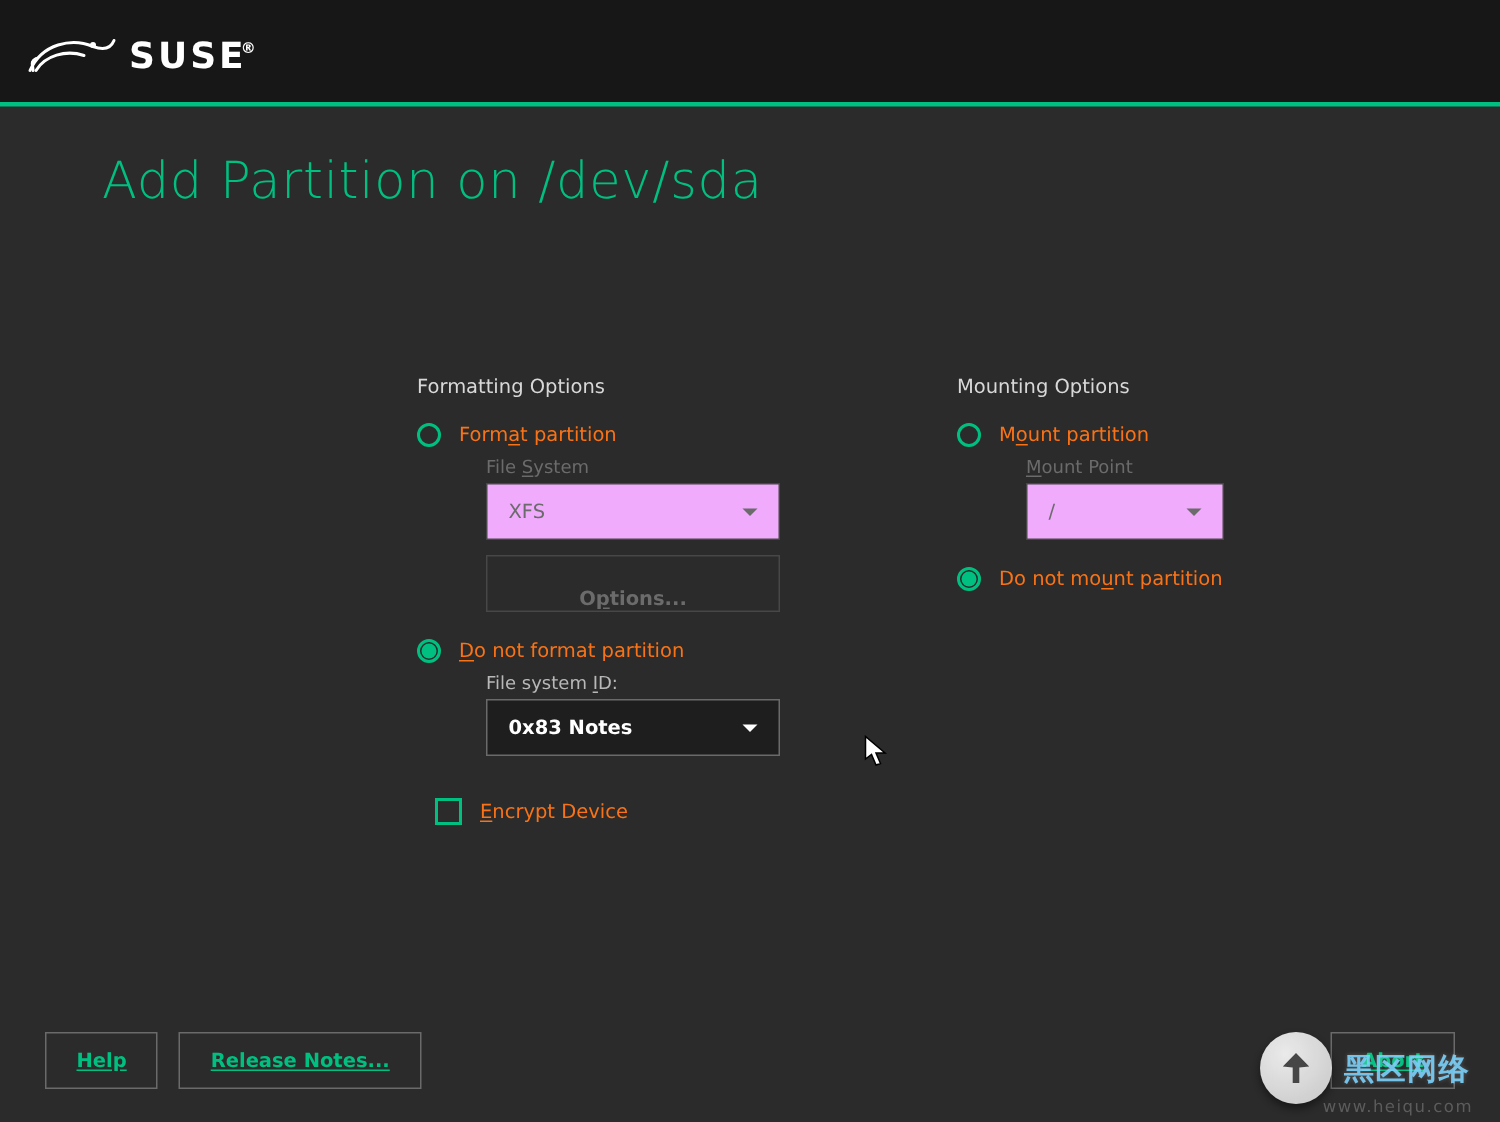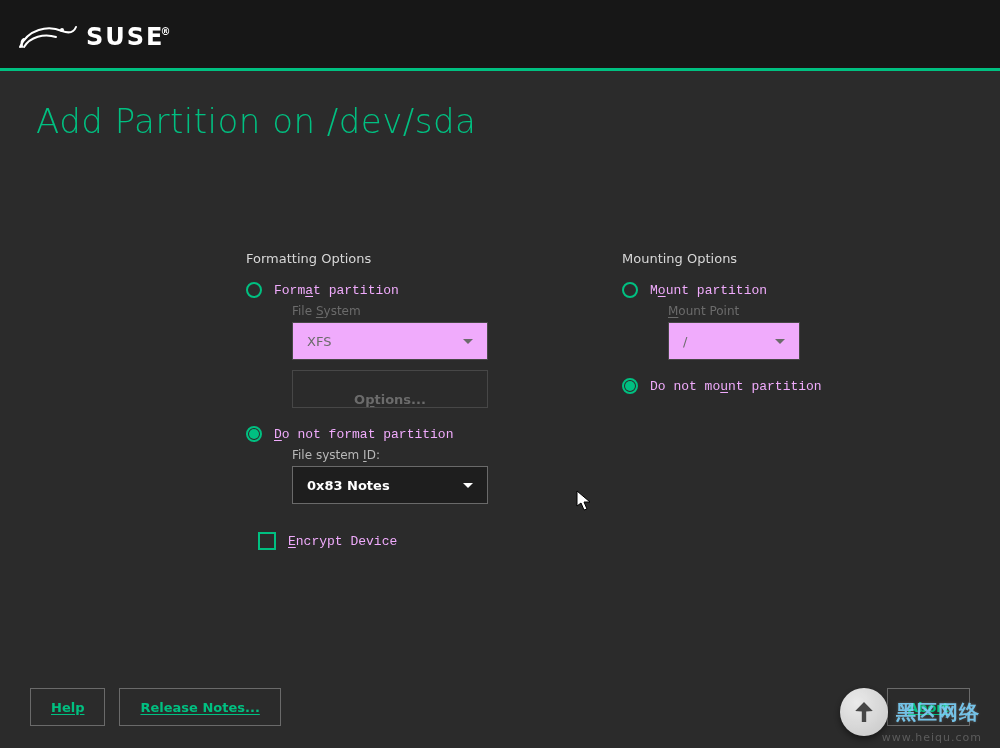--- a/index.html
+++ b/index.html
@@ -23,30 +23,31 @@
     font-weight: 700;
     font-size: 24px;
     letter-spacing: 2px;
     position: relative;
   }
   .logo-text .reg { font-size: 10px; position: relative; top: -10px; left: -4px;}
   .accent-bar { height: 3px; background: #00c081; width: 100%; }
   .content {
     padding: 30px 36px 0 36px;
     height: 580px;
+    margin-left: 32px;
   }
   .page-title {
     color: #00c081;
     font-size: 34px;
     font-weight: 300;
     letter-spacing: 0.5px;
   }
   .form-row {
     display: flex;
-    gap: 76px;
+    gap: 60px;
     margin-top: 110px;
     padding-left: 210px;
   }
   .col { width: 300px; }
   .section-heading {
     color: #d8d8d8;
     font-size: 13px;
     margin-bottom: 16px;
   }
   .radio-row {
@@ -58,21 +59,21 @@
   }
   .radio-outer {
     width: 16px; height: 16px; border-radius: 50%;
     border: 2px solid #00c081;
     display: flex; align-items: center; justify-content: center;
     flex-shrink: 0;
   }
   .radio-outer.filled::after {
     content: ""; width: 10px; height: 10px; border-radius: 50%; background: #00c081;
   }
-  .radio-label { font-size: 13px; color: #f0abfc; font-family: Liberation Mono, monospace; }
+  .radio-label { font-size: 13px; color: #f97316; }
   .radio-label u { text-decoration: underline; text-underline-offset: 2px; }
   .sub-label {
     font-size: 12px; color: #b8b8b8;
     margin-left: 46px;
     margin-top: 4px; margin-bottom: 4px;
   }
   .sub-label.disabled { color: #6b6b6b; }
   .sub-label u { text-decoration: underline; text-underline-offset: 2px;}
   .select-box {
     margin-left: 46px;

